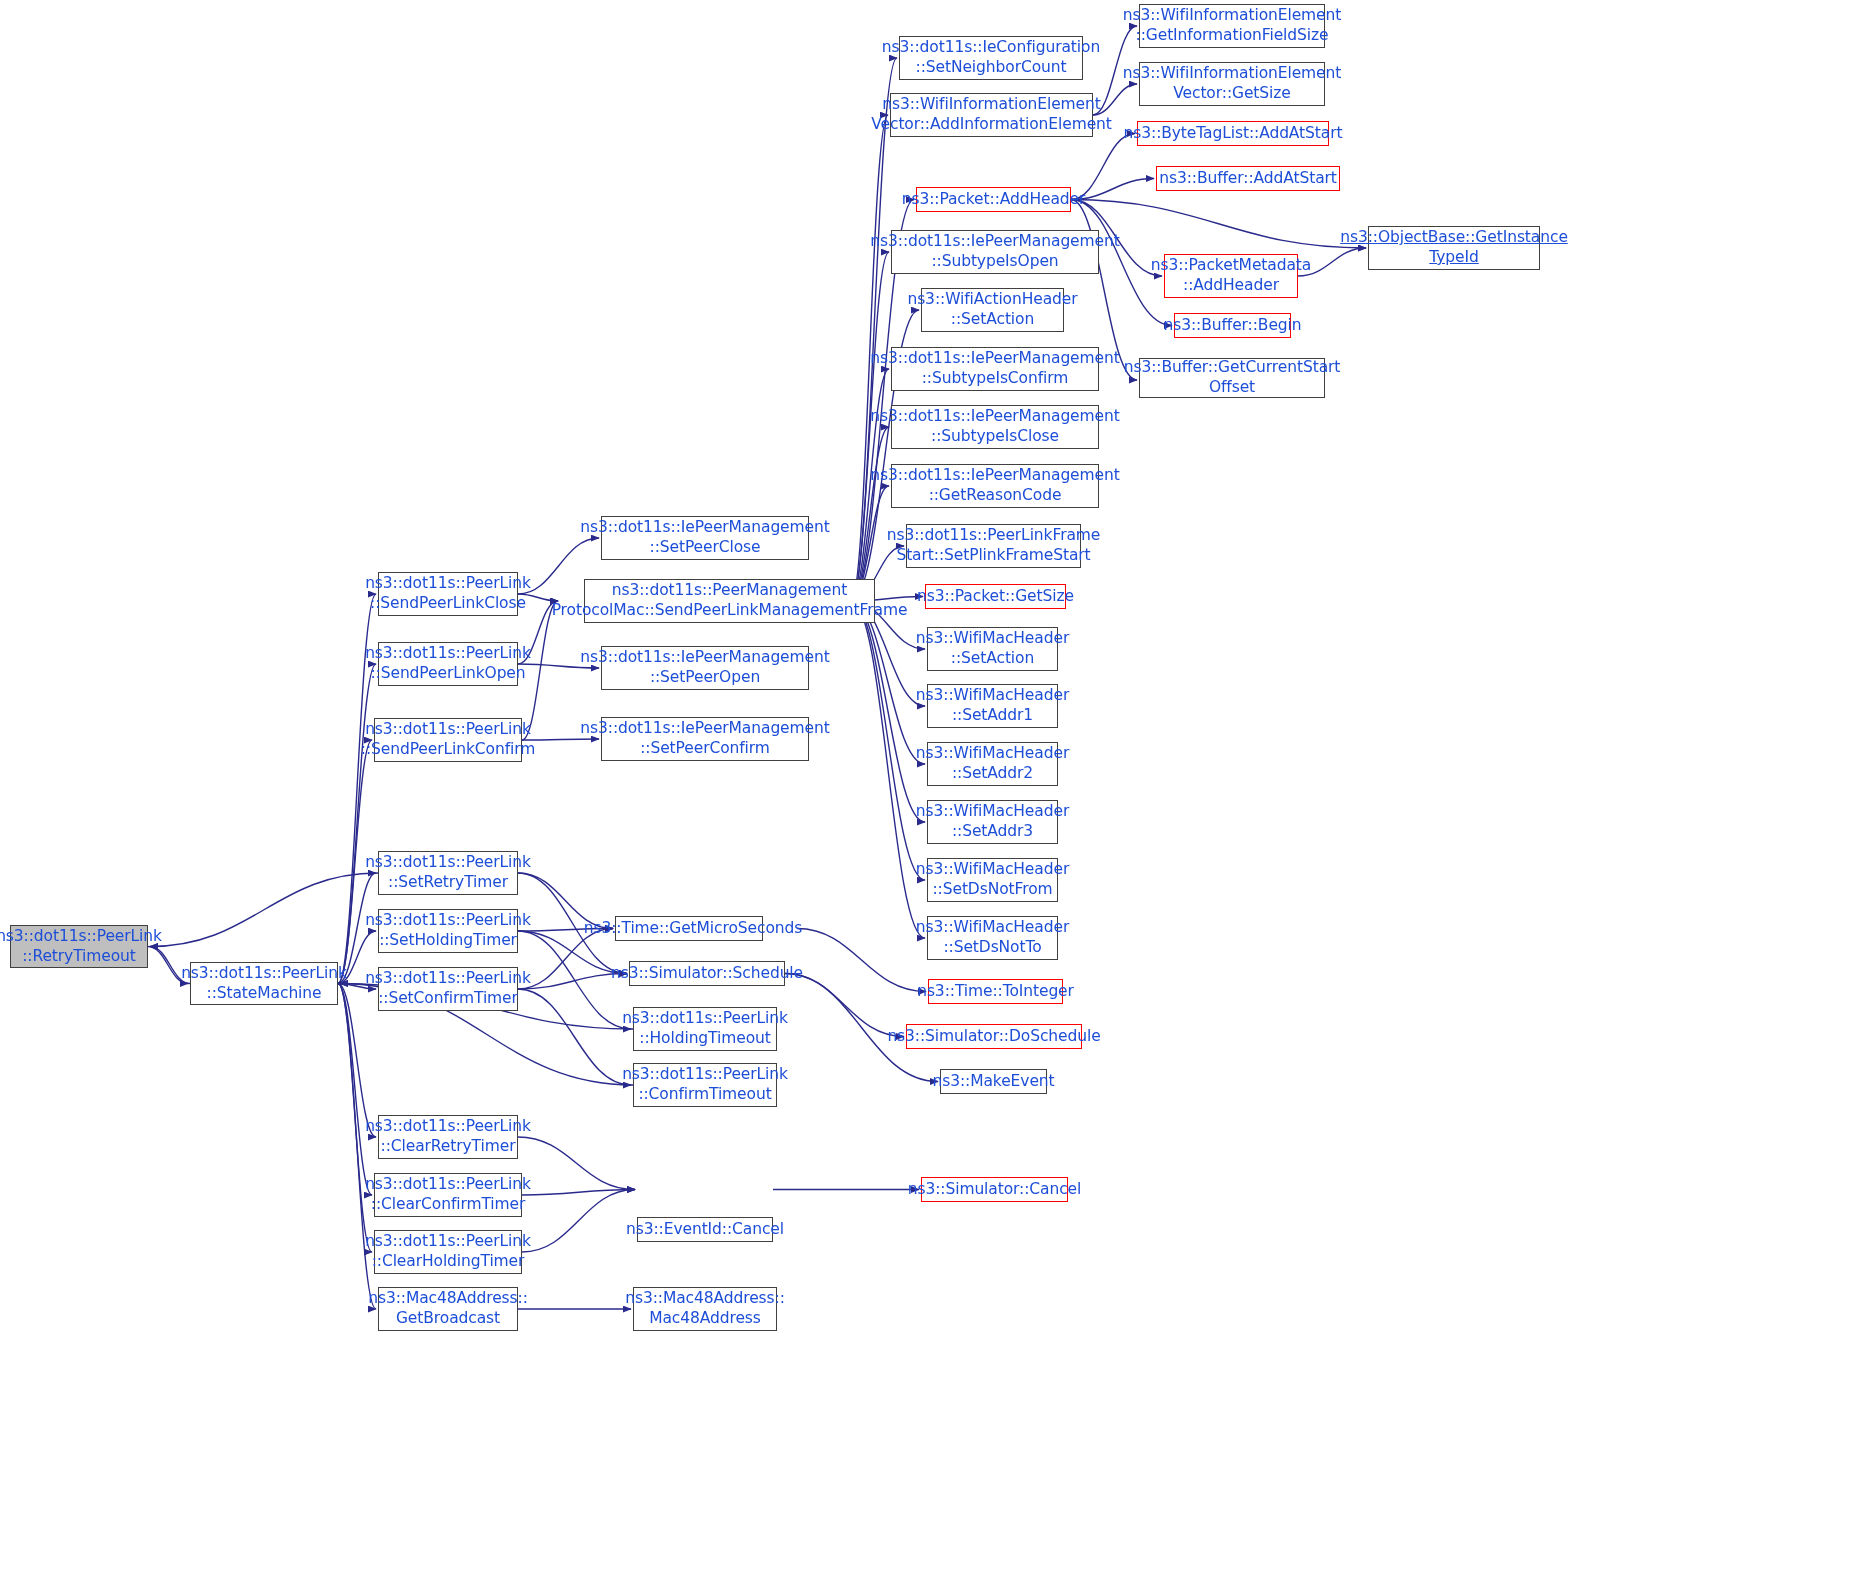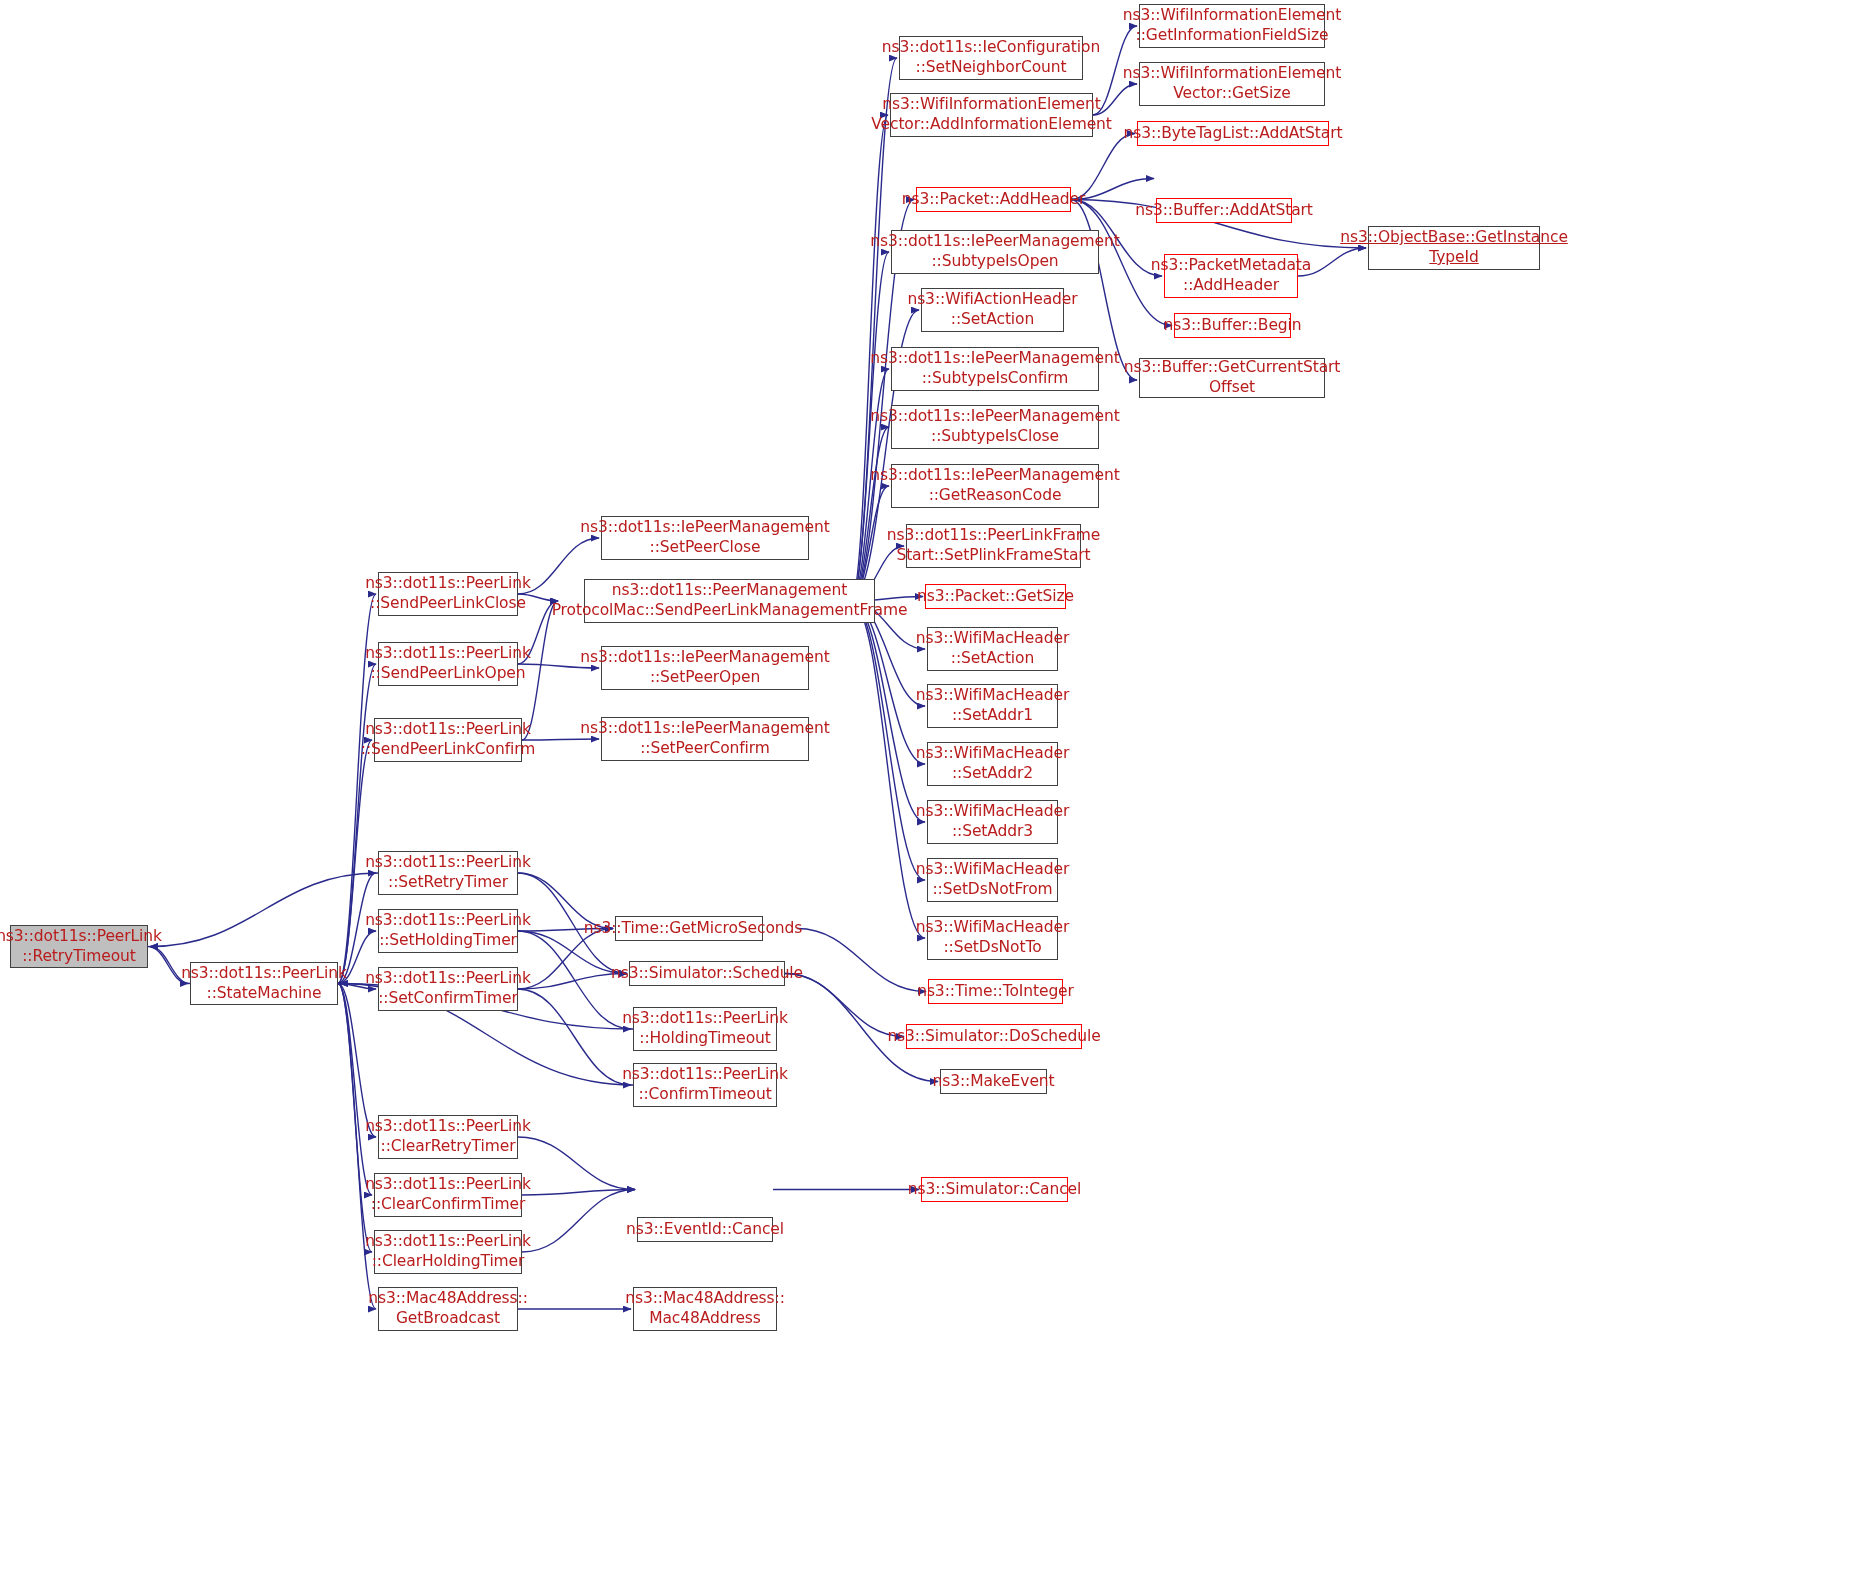--- a/index.html
+++ b/index.html
@@ -27,21 +27,21 @@
     position: absolute;
     box-sizing: border-box;
     background: #ffffff;
     border: 1px solid #404040;
     display: flex;
     align-items: center;
     justify-content: center;
     text-align: center;
     font-size: 15.5px;
     line-height: 1.28;
-    color: #b91c1c;
+    color: #1d4ed8;
     letter-spacing: -0.1px;
     white-space: pre-line;
     padding: 1px 4px;
     z-index: 5;
   }
   .node.red {
     border: 1.6px solid #ff0000;
   }
   .node.root {
     background: #bfbfbf;
@@ -197,21 +197,21 @@
 ::SetDsNotTo</div>
       <div class="node red" style="left: 928px; top: 979px; width: 135px; height: 25px;">ns3::Time::ToInteger</div>
       <div class="node red" style="left: 906px; top: 1024px; width: 176px; height: 25px;">ns3::Simulator::DoSchedule</div>
       <div class="node" style="left: 940px; top: 1069px; width: 107px; height: 25px;">ns3::MakeEvent</div>
       <div class="node red" style="left: 921px; top: 1177px; width: 147px; height: 25px;">ns3::Simulator::Cancel</div>
       <div class="node" style="left: 1139px; top: 4px; width: 186px; height: 44px;">ns3::WifiInformationElement
 ::GetInformationFieldSize</div>
       <div class="node" style="left: 1139px; top: 62px; width: 186px; height: 44px;">ns3::WifiInformationElement
 Vector::GetSize</div>
       <div class="node red" style="left: 1137px; top: 121px; width: 192px; height: 25px;">ns3::ByteTagList::AddAtStart</div>
-      <div class="node red" style="left: 1156px; top: 166px; width: 136px; height: 25px; margin-top: 32px;">ns3::Buffer::AddAtStart</div>
+      <div class="node red" style="left: 1156px; top: 166px; width: 184px; height: 25px;">ns3::Buffer::AddAtStart</div>
       <div class="node red" style="left: 1164px; top: 254px; width: 134px; height: 44px;">ns3::PacketMetadata
 ::AddHeader</div>
       <div class="node red" style="left: 1174px; top: 313px; width: 117px; height: 25px;">ns3::Buffer::Begin</div>
       <div class="node" style="left: 1139px; top: 358px; width: 186px; height: 40px;">ns3::Buffer::GetCurrentStart
 Offset</div>
       <div class="node" style="left: 1368px; top: 226px; width: 172px; height: 44px; text-decoration: underline;">ns3::ObjectBase::GetInstance
 TypeId</div>
     </div>
 </div>
 

